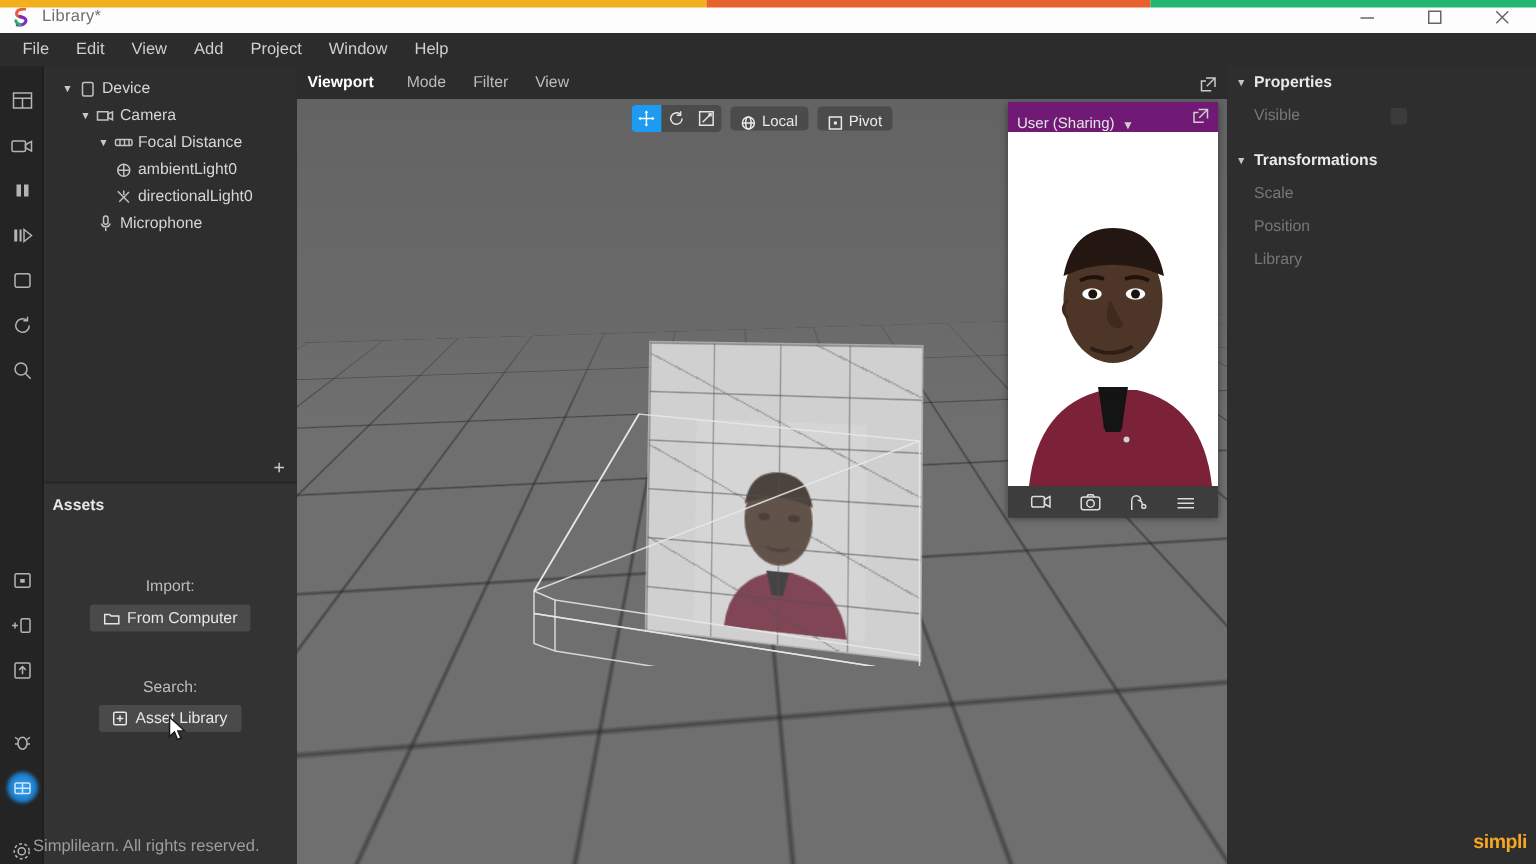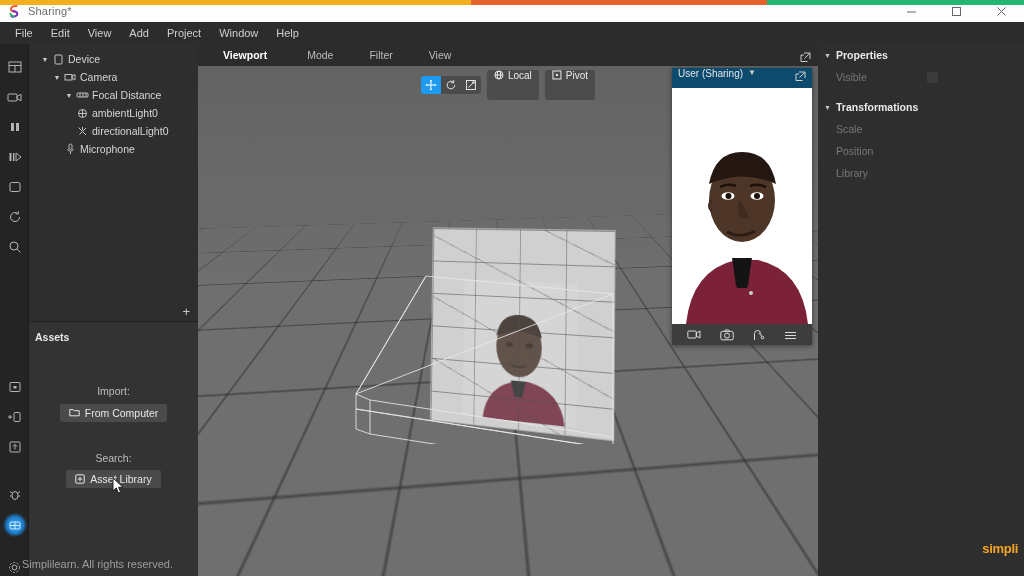--- a/index.html
+++ b/index.html
@@ -112,21 +112,21 @@
   
   .viewport {
     position: absolute; top: 44px; left: 198px; width: 620px; height: 532px;
     background: #6a6a6a; overflow: hidden;
     z-index: 10;
   }
   .vp-menubar {
     position: absolute; top: 0; left: 0; width: 620px; height: 22px;
     background: #2c2c2c; display: flex; align-items: center; padding-left: 7px; z-index: 6;
   }
-  .vp-menubar .vmi { font-size: 10.5px; color: #bcbcbc; padding: 0 9px; margin-left: 18px; }
+  .vp-menubar .vmi { font-size: 10.5px; color: #bcbcbc; padding: 0 9px; }
   .vp-menubar .vmi.strong { color: #ffffff; font-weight: bold; padding-left: 0; padding-right: 13px; }
   .vp-pop { position: absolute; right: 7px; top: 5px; color: #c9c9c9; }
 
   
   .ground {
     position: absolute; left: -300px; top: 175px; width: 1220px; height: 560px;
     background:
       repeating-linear-gradient(to right, rgba(40,40,40,.55) 0 1px, rgba(0,0,0,0) 1px 46px),
       repeating-linear-gradient(to bottom, rgba(40,40,40,.55) 0 1px, rgba(0,0,0,0) 1px 46px),
       #6f6f6f;
@@ -174,41 +174,41 @@
     display: flex; align-items: center; gap: 6px; z-index: 7;
   }
   .tgroup { display: flex; background: #4b4b4b; border-radius: 3px; overflow: hidden; }
   .tbtn {
     width: 20px; height: 18px; display: flex; align-items: center; justify-content: center;
     color: #e4e4e4;
   }
   .tbtn.on { background: #1e9bf0; color: #ffffff; }
   .tbtn svg { display: block; }
   .tpill {
-    display: flex; align-items: flex-start; gap: 4px; background: #4b4b4b; border-radius: 3px;
-    height: 30px; padding: 0 7px; color: #eaeaea; font-size: 10px;
+    display: flex; align-items: flex-end; gap: 4px; background: #4b4b4b; border-radius: 3px;
+    height: 16px; padding: 0 7px; color: #eaeaea; font-size: 10px;
   }
   .tpill svg { display: block; }
 
   
   .vp-status {
     position: absolute; left: 0; bottom: 0; width: 620px; height: 24px;
     display: flex; align-items: center; z-index: 6;
     color: #d4d4d4; font-size: 10.5px;
   }
   .vp-status .s1 { position: absolute; left: 241px; }
   .vp-status .s2 { position: absolute; left: 475px; }
 
   
   .preview {
     position: absolute; left: 672px; top: 68px; width: 140px; height: 277px;
     background: #3a3a3a; z-index: 18;
     box-shadow: 0 1px 5px rgba(0,0,0,.45);
   }
-  .pv-head { height: 20px; display: flex; align-items: flex-start; padding: 0 6px; background: #0c4a6e; }
+  .pv-head { height: 20px; display: flex; align-items: flex-end; padding: 0 6px; background: #701a75; }
   .pv-title { font-size: 10px; color: #e4e4e4; }
   .pv-caret { margin-left: 5px; color: #cfcfcf; font-size: 8px; }
   .pv-head .sp { flex: 1; }
   .pv-pop { color: #cfcfcf; }
   .pv-body { position: relative; height: 236px; background: #ffffff; overflow: hidden; }
   .pv-foot { height: 21px; background: #3d3d3d; display: flex; align-items: center; justify-content: space-around; padding: 0 6px; }
   .pv-foot .fi { color: #dcdcdc; display: flex; align-items: center; }
   .pv-foot .fi svg { display: block; }
 
   
@@ -221,21 +221,21 @@
   .prow { display: flex; align-items: center; height: 22px; padding-left: 18px; font-size: 10.5px; color: #777777; }
   .chkbox { width: 11px; height: 11px; background: #3b3b3b; border-radius: 2px; margin-left: 60px; }
   .sec-gap { height: 8px; }
 
   
   .wm-left {
     position: absolute; left: 22px; bottom: 6px; z-index: 35;
     font-size: 11px; color: #9d9d9d;
   }
   .wm-right {
-    position: absolute; right: 6px; bottom: 20px; z-index: 35;
+    position: absolute; right: 6px; bottom: 8px; z-index: 35;
     display: flex; align-items: center; text-align: center;
   }
   .wm-simpli { font-size: 13px; color: #f5a623; font-weight: bold; letter-spacing: -.3px; }
   .publish-btn {
     position: absolute; right: 4px; bottom: 2px;
     background: #1e8fe0; color: #ffffff; font-size: 10.5px;
     padding: 3px 8px; border-radius: 2px;
   }
 
   .cursor { position: absolute; left: 112px; top: 477px; z-index: 45; }
@@ -254,21 +254,21 @@
   </div>
 
   <div class="titlebar">
     <span class="tb-logo">
       <svg width="12" height="13" viewBox="0 0 12 13">
         <path d="M8.5 1C5.5 1 3 2 3 4.2c0 2 2.6 2.3 4.2 2.7" stroke="#e85a3a" stroke-width="2" fill="none" stroke-linecap="round"></path>
         <path d="M3.5 11.6c3 .4 5.6-.6 5.8-2.8.2-2-2.4-2.5-4-2.9" stroke="#7b2fbe" stroke-width="2" fill="none" stroke-linecap="round"></path>
         <path d="M2.5 8.8c.4 1.4 1.6 2.4 3 2.7" stroke="#24b06d" stroke-width="2" fill="none" stroke-linecap="round"></path>
       </svg>
     </span>
-    <span class="tb-title">Sharing*</span>
+    <span class="tb-title">Library*</span>
     <span class="tb-spacer"></span>
     <span class="winbtn">
       <svg width="11" height="11" viewBox="0 0 11 11">
           <line x1="1" y1="6" x2="10" y2="6" stroke="#666" stroke-width="1"></line>
         </svg>
     </span>
     <span class="winbtn">
       <svg width="11" height="11" viewBox="0 0 11 11">
           <rect x="1.5" y="1.5" width="8" height="8" stroke="#666" stroke-width="1" fill="none"></rect>
         </svg>

